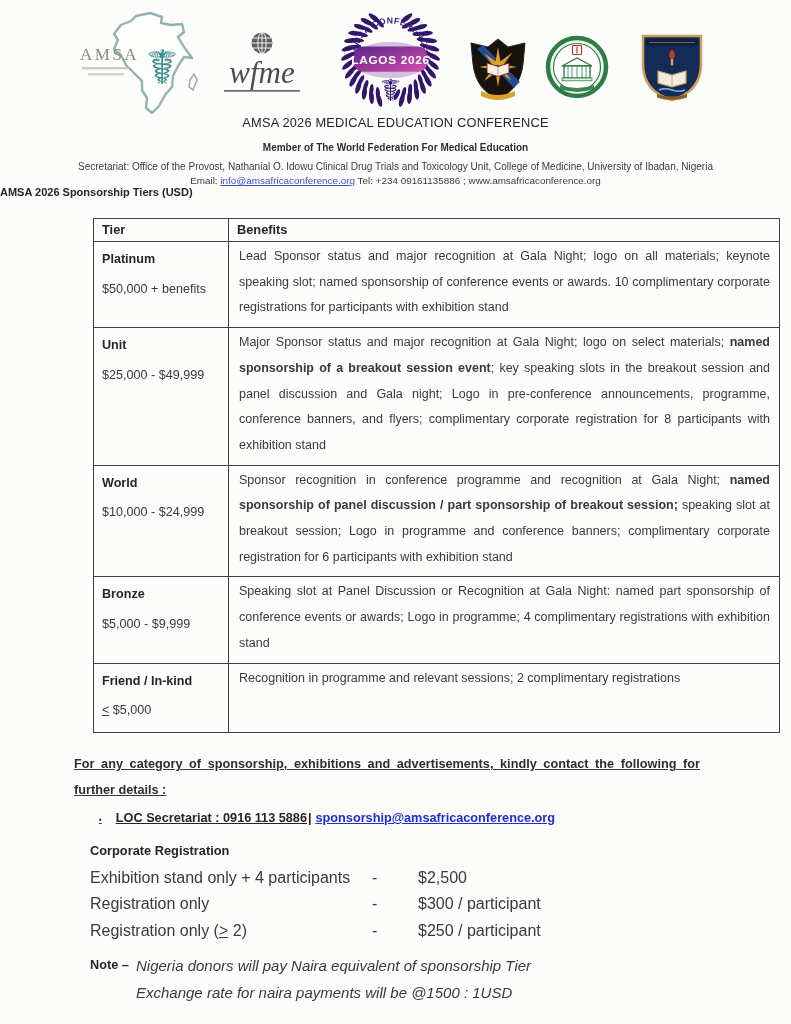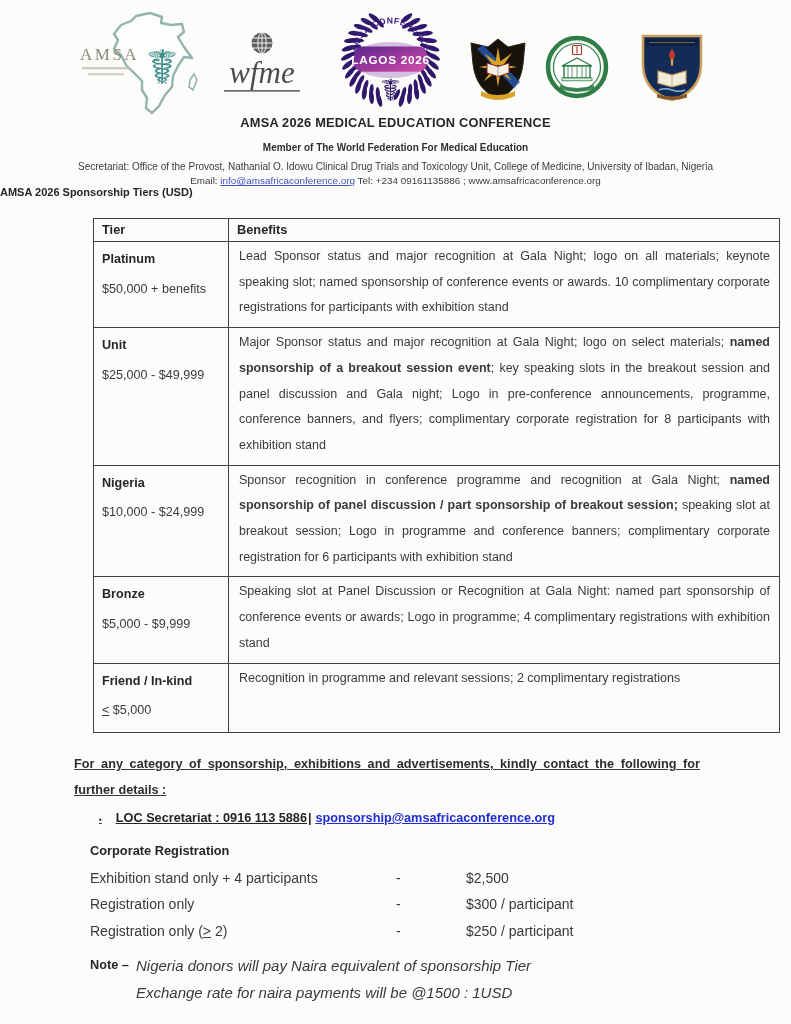--- a/index.html
+++ b/index.html
@@ -11,21 +11,21 @@
   .b { font-weight:bold; }
   .u { text-decoration:underline; }
 
   
   .logo-strip { position:absolute; top:0; left:0; width:791px; height:118px; }
   .logo { position:absolute; }
   .amsa-word { font-family:"Liberation Serif", serif; letter-spacing:2.5px; }
 
   
   .header-text { position:absolute; top:115px; left:0; width:791px; text-align:center; }
-  .h-title { font-size:12.8px; font-weight:bold; color:#262626; letter-spacing:.2px; }
+  .h-title { font-size:12.8px; font-weight:normal; color:#262626; letter-spacing:.2px; }
   .h-member { font-size:10px; font-weight:bold; color:#2e2e2e; margin-top:12px; }
   .h-secretariat { font-size:10px; margin-top:8px; color:#3c3c3c; }
   .h-contact { font-size:9.9px; margin-top:3px; color:#3c3c3c; }
   .h-contact a, .email-link { color:#3a4fc1; text-decoration:underline; }
 
   
   .section-title { position:absolute; top:186px; left:0; width:791px; 
     font-size:11px; font-weight:bold; color:#262626; }
 
   
@@ -48,21 +48,21 @@
   .bullet-glyph { font-size:8px; margin-right:14px; color:#222; }
   .loc-label { text-decoration:underline; color:#242424;margin-top:28px; }
   .loc-pipe { margin:0 4px 0 1px; color:#242424; }
   .loc-email { color:#1f2bd4; text-decoration:underline; }
 
   
   .corporate { position:absolute; top:843px; left:90px; width:626px; }
   .corp-title { font-weight:bold; font-size:12.8px; color:#262626; }
   .corp-rows { margin-top:7px; }
   .corp-row { display:grid; grid-template-columns:282px 46px auto;
-    font-size:14px; line-height:26.3px;gap:24px; }
+    font-size:16px; line-height:26.3px; }
 
   
   .note { position:absolute; top:952px; left:90px; width:626px; display:flex; }
   .note-label { font-weight:bold; font-size:12.7px; width:46px; flex:0 0 46px;
     line-height:27px; color:#262626; }
   .note-lines { font-style:italic; font-size:15px; line-height:27px; }
 </style>
 </head>
 <body>
 
@@ -239,21 +239,21 @@
       </tr>
       <tr>
         <td class="tier-cell">
           <div class="tier-name">Unit</div>
           <div class="tier-price"><span>$25,000 - $49,999</span></div>
         </td>
         <td class="benefits-cell"><span>Major Sponsor status and major recognition at Gala Night; logo on select materials; </span><span class="b">named sponsorship of a breakout session event</span><span>; key speaking slots in the breakout session and panel discussion and Gala night; Logo in pre-conference announcements, programme, conference banners, and flyers; complimentary corporate registration for 8 participants with exhibition stand</span></td>
       </tr>
       <tr>
         <td class="tier-cell">
-          <div class="tier-name">Nigeria</div>
+          <div class="tier-name">World</div>
           <div class="tier-price"><span>$10,000 - $24,999</span></div>
         </td>
         <td class="benefits-cell"><span>Sponsor recognition in conference programme and recognition at Gala Night; </span><span class="b">named sponsorship of panel discussion / part sponsorship of breakout session;</span><span> speaking slot at breakout session; Logo in programme and conference banners; complimentary corporate registration for 6 participants with exhibition stand</span></td>
       </tr>
       <tr>
         <td class="tier-cell">
           <div class="tier-name">Bronze</div>
           <div class="tier-price"><span>$5,000 - $9,999</span></div>
         </td>
         <td class="benefits-cell"><span>Speaking slot at Panel Discussion or Recognition at Gala Night: named part sponsorship of conference events or awards; Logo in programme; 4 complimentary registrations with exhibition stand</span></td>

